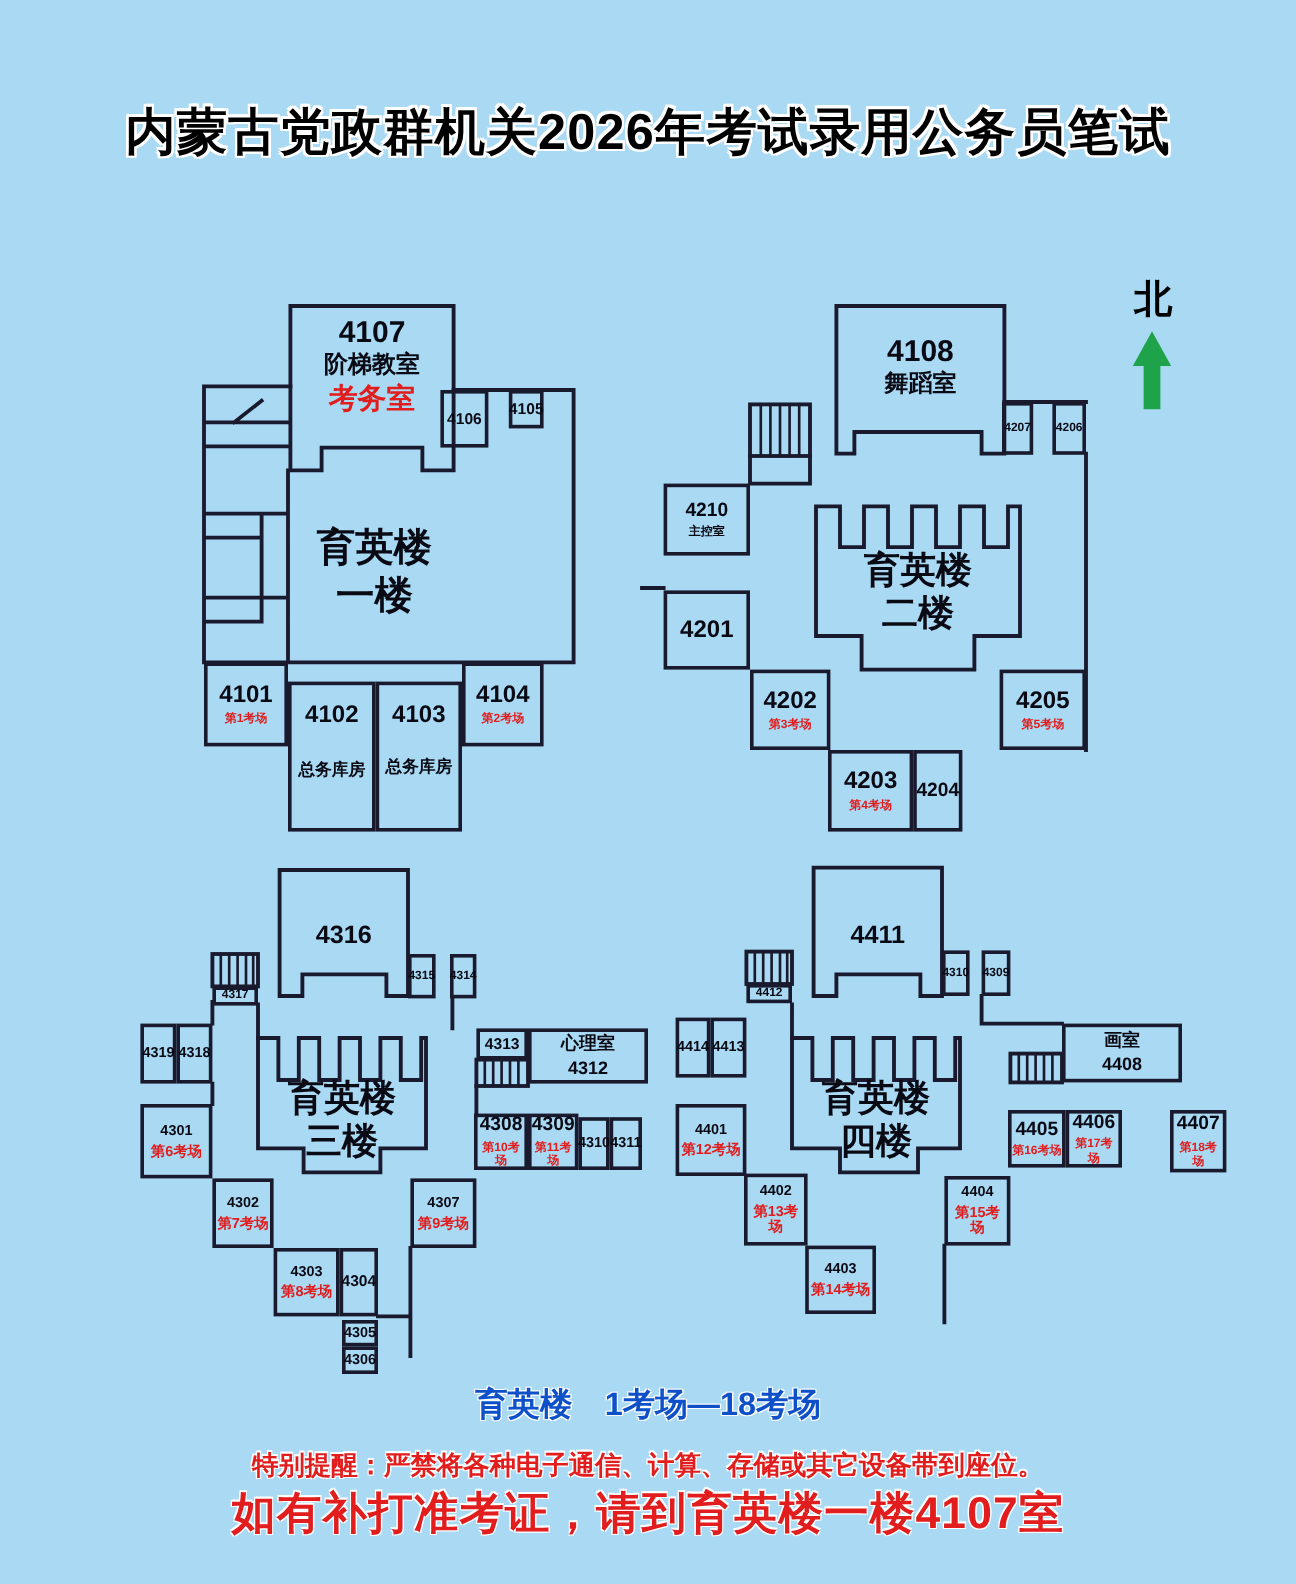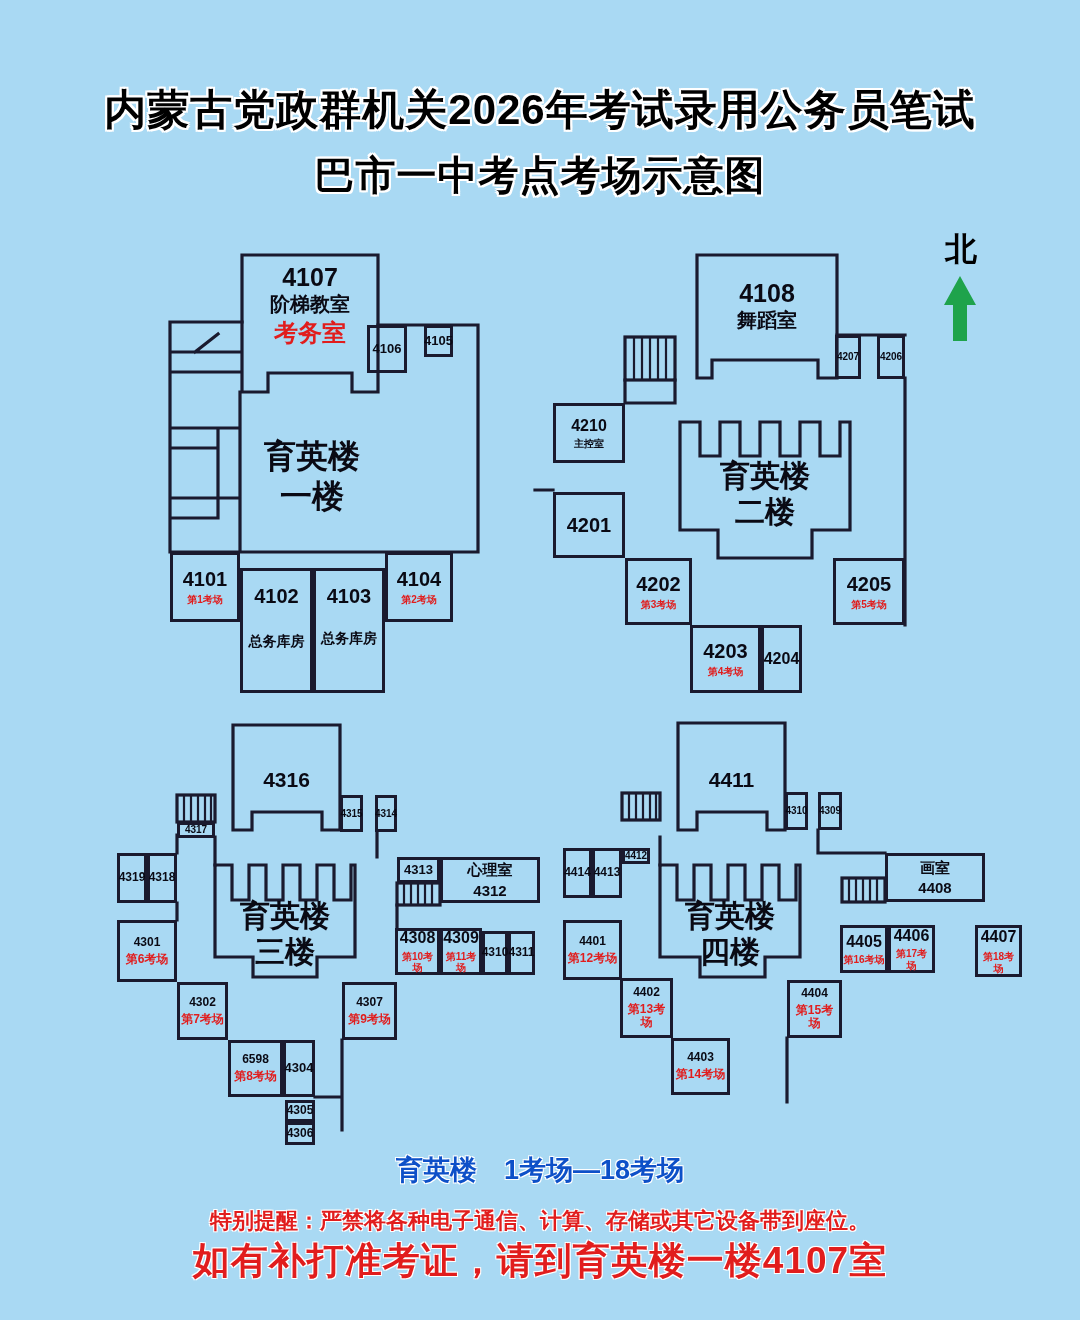--- a/index.html
+++ b/index.html
@@ -43,21 +43,20 @@
     font-size:22px;font-weight:bold;color:var(--red);}
   .reprint{position:absolute;left:0;top:1236px;width:100%;text-align:center;
     font-size:37px;font-weight:bold;color:var(--red);letter-spacing:1px;}
 </style>
 </head>
 <body>
 
 <div class="canvas">
 
   <div class="title1 halo">内蒙古党政群机关2026年考试录用公务员笔试</div>
-  <div class="title2 halo">巴市一中考点考场示意图</div>
 
   <svg class="walls" width="1080" height="1320" viewBox="0 0 1080 1320">
     <g>
       <path d="M242,255 H378 V392 H352 V373 H268 V392 H242 Z"></path>
       <path d="M170,322 H242 M170,322 V552 M240,392 V552 M170,352 H240 M170,372 H240 M170,428 H240 M170,448 H218 M170,498 H240 M170,518 H218 M218,428 V518 M195,352 L218,334 M378,325 H478 M478,325 V552 M170,552 H478"></path>
     </g>
     <g>
       <path d="M697,255 H837 V378 H818 V360 H712 V378 H697 Z"></path>
       <path d="M680,530 L680,422 H700 V456 H720 V422 H740 V456 H760 V422 H780 V456 H800 V422 H820 V456 H840 V422 H850 V530 H812 V558 H718 V530 Z"></path>
       <rect x="625" y="337" width="50" height="43"></rect>
@@ -187,21 +186,21 @@
   </div>
   <div class="room" style="left:117px;top:920px;width:60px;height:62px;">
     <span class="n18">4301</span>
     <span class="s12 red">第6考场</span>
   </div>
   <div class="room" style="left:177px;top:982px;width:51px;height:58px;">
     <span class="n18">4302</span>
     <span class="s12 red">第7考场</span>
   </div>
   <div class="room" style="left:228px;top:1040px;width:55px;height:57px;">
-    <span class="n18">6598</span>
+    <span class="n18">4303</span>
     <span class="s12 red">第8考场</span>
   </div>
   <div class="room" style="left:283px;top:1040px;width:32px;height:57px;">
     <span class="n13">4304</span>
   </div>
   <div class="room" style="left:285px;top:1100px;width:30px;height:22px;">
     <span class="n12">4305</span>
   </div>
   <div class="room" style="left:285px;top:1122px;width:30px;height:23px;">
     <span class="n12">4306</span>
@@ -231,21 +230,21 @@
   <div class="flabel" style="left:658px;top:898px;width:144px;">
     <span class="hall">育英楼</span>
     <span class="hall">四楼</span>
   </div>
   <div class="room" style="left:785px;top:792px;width:23px;height:38px;">
     <span class="n10">4310</span>
   </div>
   <div class="room" style="left:818px;top:792px;width:24px;height:38px;">
     <span class="n10">4309</span>
   </div>
-  <div class="room" style="left:622px;top:848px;width:28px;height:16px;justify-content:flex-end;">
+  <div class="room" style="left:622px;top:820px;width:38px;height:16px;justify-content:flex-end;">
     <span class="n10">4412</span>
   </div>
   <div class="room" style="left:563px;top:848px;width:29px;height:50px;">
     <span class="n12">4414</span>
   </div>
   <div class="room" style="left:592px;top:848px;width:30px;height:50px;">
     <span class="n12">4413</span>
   </div>
   <div class="room" style="left:885px;top:853px;width:100px;height:49px;">
     <span class="s15">画室</span>

